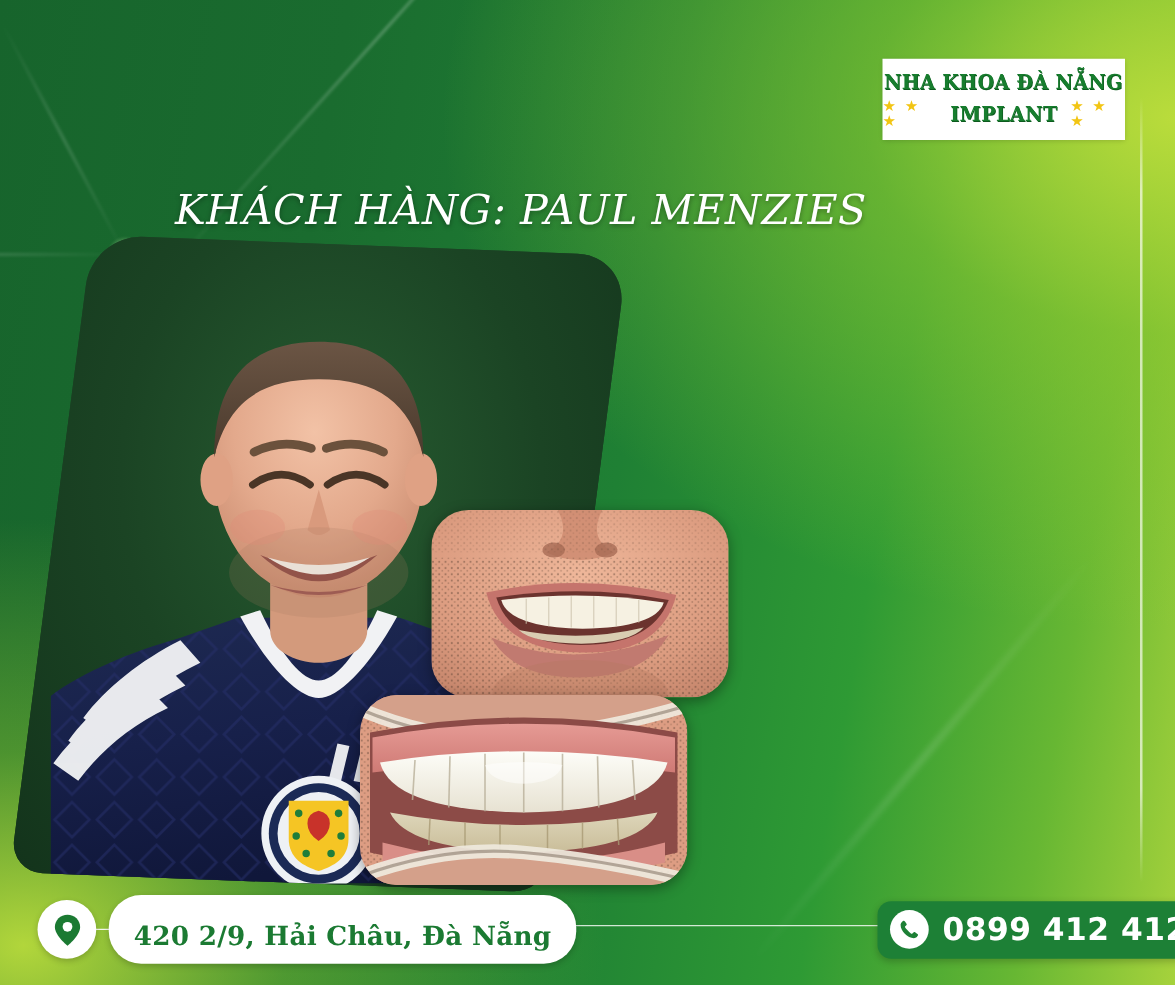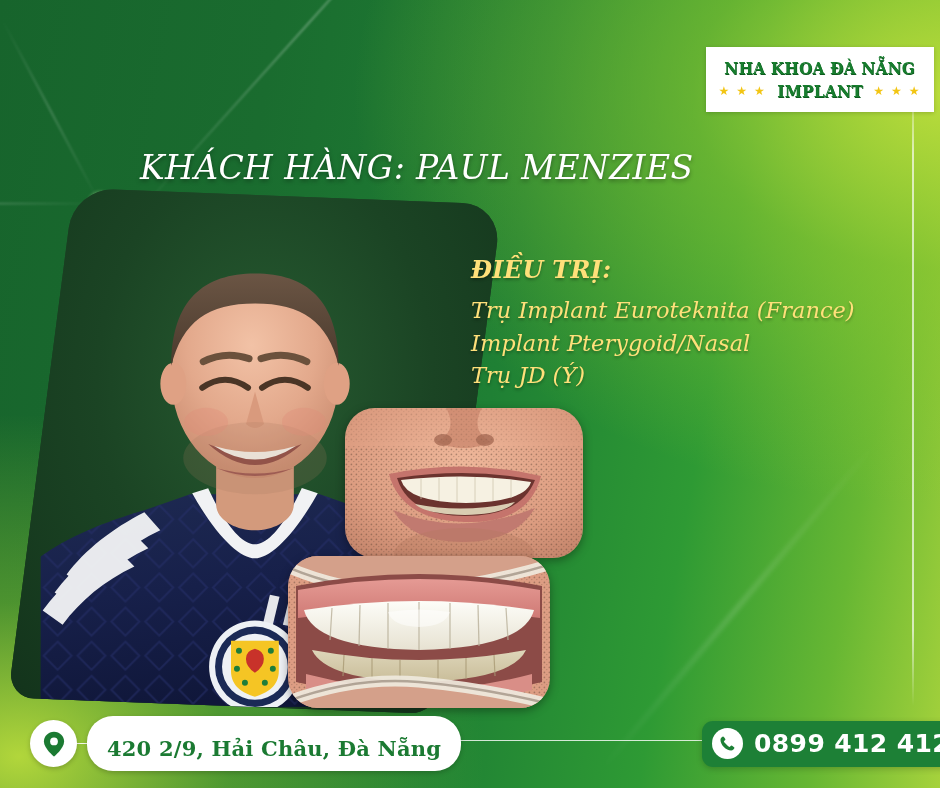--- a/index.html
+++ b/index.html
@@ -37,21 +37,21 @@
     background:radial-gradient(circle, rgba(255,255,255,0.95) 0%, rgba(215,245,180,0.55) 30%, rgba(120,200,90,0.0) 70%);
     filter:blur(1px);
   }
   #vline{
     position:absolute; left:912px; top:78px; width:1.6px; height:628px;
     background:linear-gradient(to bottom, rgba(255,255,255,0) 0%, rgba(255,255,255,.65) 12%, rgba(255,255,255,.65) 88%, rgba(255,255,255,0) 100%);
   }
 
   
   #logo{
-    position:absolute; left:706px; top:47px; width:228px; height:65px;
+    position:absolute; left:706px; top:47px; width:194px; height:65px;
     background:#fff;
     display:flex; flex-direction:column; align-items:center; justify-content:center;
     gap:4px;
     box-shadow:0 1px 4px rgba(0,0,0,.18);
   }
   #logo-line1{
     font-family:"DejaVu Serif", serif;
     font-weight:bold; font-size:16.5px; letter-spacing:.2px;
     color:#177d2e;
     text-shadow:0.6px 0.6px 0 #0d5a1e;
@@ -389,26 +389,20 @@
       </g>
 
       <path d="M18 118 q113 30 226 0 l0 16 q-113 26 -226 0 Z" fill="#d98e87"></path>
 
       <path d="M-10 150 q72 -30 141 -24 q69 6 141 26 l0 14 l-282 0 Z" fill="#d4a08a"></path>
       <path d="M-8 148 q72 -28 139 -22 q67 6 139 24" stroke="#efe9dd" stroke-width="11" fill="none" opacity="0.92"></path>
       <path d="M-8 148 q72 -28 139 -22 q67 6 139 24" stroke="#8a7c6c" stroke-width="2.5" fill="none" opacity="0.6"></path>
     </svg>
   </div>
 
-  <div id="treatment">
-    <div id="treatment-title">ĐIỀU TRỊ:</div>
-    <div class="treatment-line">Trụ Implant Euroteknita (France)</div>
-    <div class="treatment-line">Implant Pterygoid/Nasal</div>
-    <div class="treatment-line">Trụ JD (Ý)</div>
-  </div>
 
   <div id="footer-line"></div>
 
   <div id="address-badge">
     <div id="address-pin">
       <svg width="22" height="26" viewBox="0 0 22 26">
         <path d="M11 0.8 C5.3 0.8 0.9 5.2 0.9 10.6 C0.9 17.6 11 25.6 11 25.6 C11 25.6 21.1 17.6 21.1 10.6 C21.1 5.2 16.7 0.8 11 0.8 Z" fill="#1b7a32"></path>
         <circle cx="11" cy="10.4" r="3.9" fill="#ffffff"></circle>
       </svg>
     </div>

